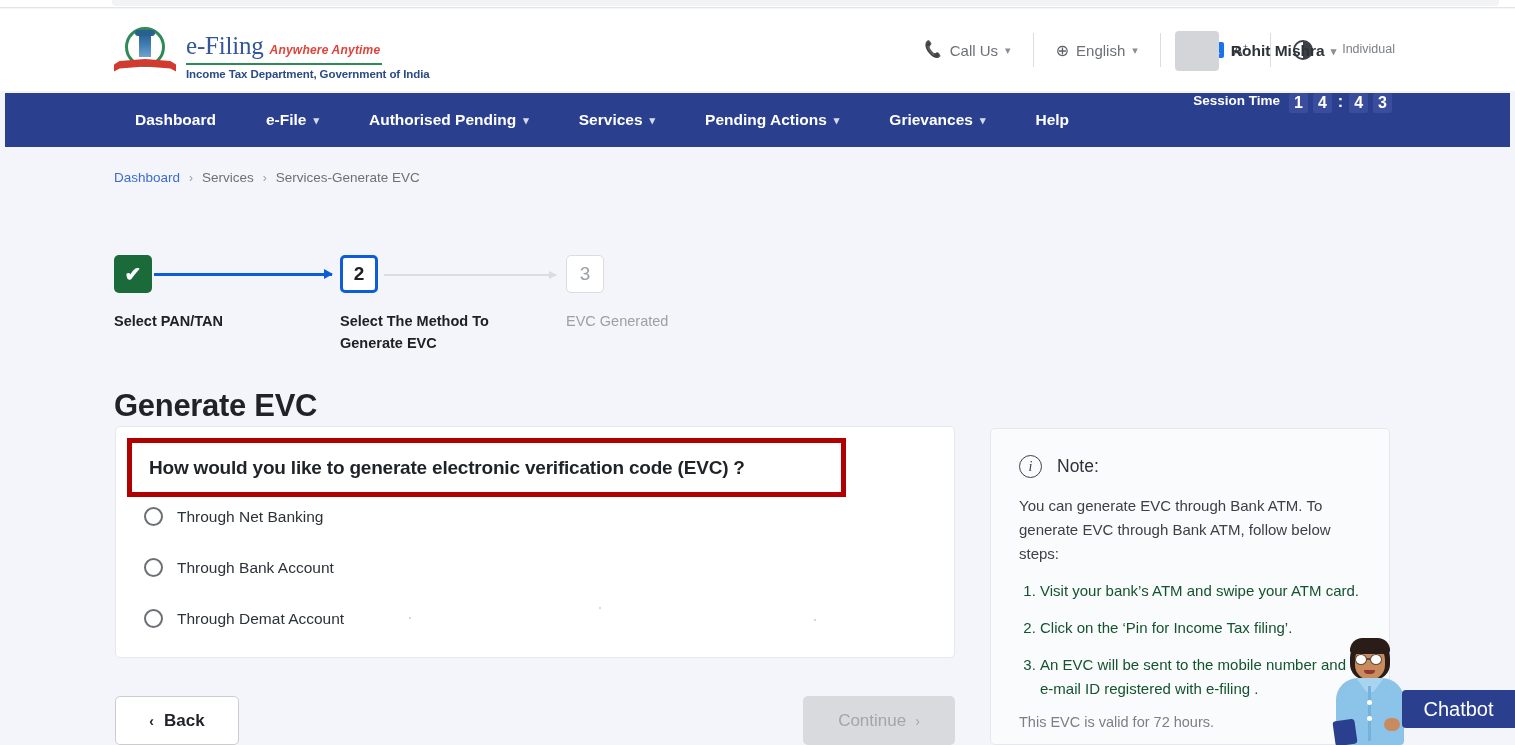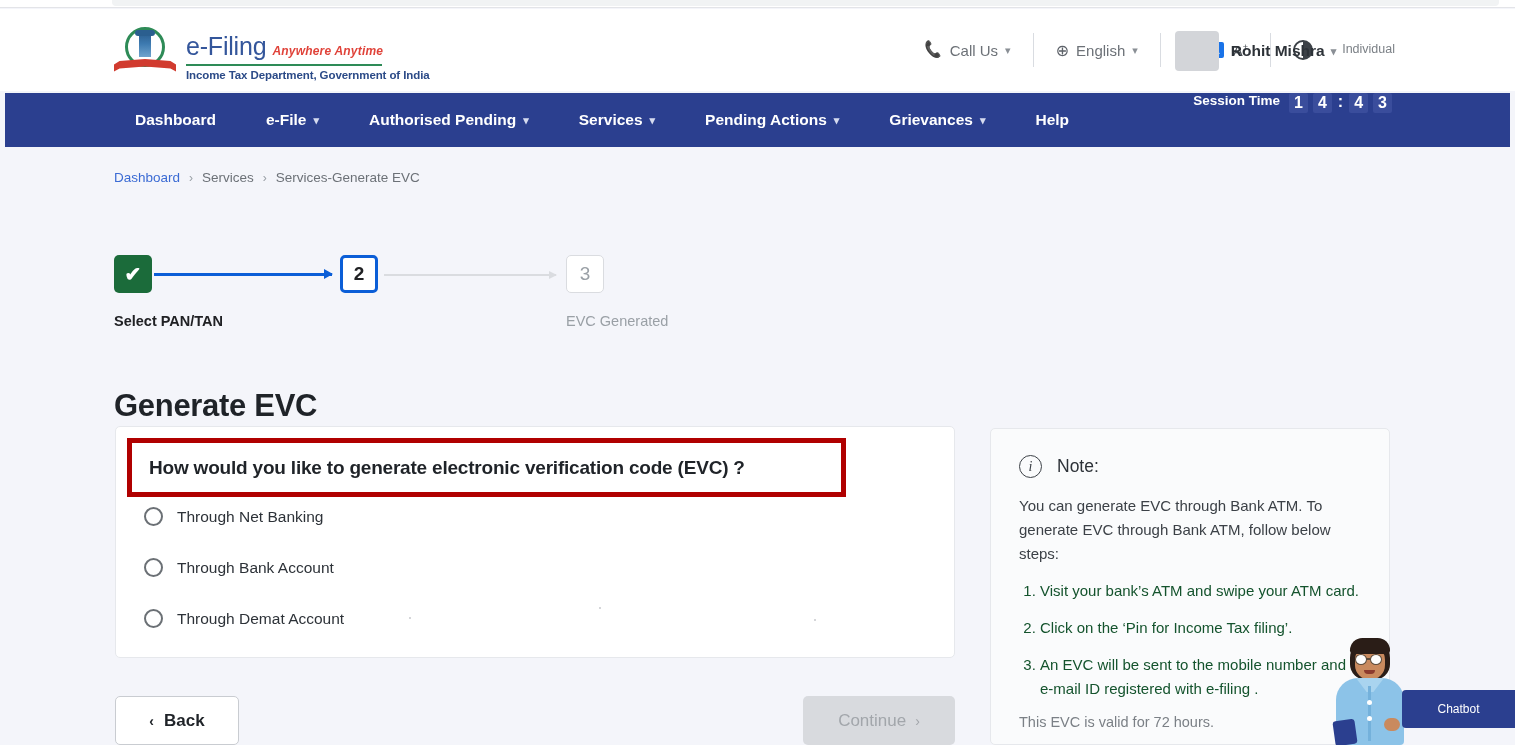--- a/index.html
+++ b/index.html
@@ -58,21 +58,21 @@
     content:""; position:absolute; left:-4px; top:-3px; width:20px; height:6px;
     background:#2b5f8f; border-radius:3px;
   }
   .emblem .banner {
     position: absolute; left: 0px; top: 32px; width: 62px; height: 20px;
     background: #d13b2f;
     clip-path: polygon(0% 28%, 9% 10%, 50% 0%, 91% 10%, 100% 28%, 100% 62%, 91% 48%, 50% 38%, 9% 48%, 0% 62%);
   }
   .logo-text { display: flex; flex-direction: column; gap: 1px; padding-top: 2px;}
   .logo-line1 { display: flex; align-items: baseline; gap: 6px; }
-  .brand-main { font-size: 25px; color: #34569b; font-weight: 400; letter-spacing: -0.2px; }
+  .brand-main { font-size: 25px; color: #34569b; font-weight: 400; letter-spacing: -0.2px; font-family: Liberation Serif, serif; }
   .brand-tag { font-size: 12px; color: #e0433a; font-style: italic; font-weight: bold; letter-spacing: .2px;}
   .brand-rule { width: 196px; height: 2px; background: #2e8b57; margin: 2px 0 2px 0; }
   .brand-sub { font-size: 11.5px; color: #2b4a87; font-weight: bold; letter-spacing: -0.1px; }
 
   
   .hdr-right {
     position: absolute; right: 180px; top: 0; height: 82px;
     display: flex; align-items: center; gap: 0px;
   }
   .hdr-item {
@@ -260,21 +260,21 @@
   .ca-placket { position:absolute; left:34px; top:52px; width:3px; height:55px; background:#74b1db; }
   .ca-btn1 { position:absolute; left:33px; top:66px; width:5px; height:5px; background:#ffffff; border-radius:50%; }
   .ca-btn2 { position:absolute; left:33px; top:82px; width:5px; height:5px; background:#ffffff; border-radius:50%; }
   .ca-hand { position:absolute; left:50px; top:84px; width:16px; height:13px; background:#c98a5e; border-radius:7px; }
   .ca-tab { position:absolute; left:0px; top:86px; width:22px; height:25px; background:#2b3f8f; border-radius:3px; transform: rotate(-8deg); }
 
   .chatbot-btn {
     position: absolute; left: 1402px; top: 690px; width: 113px; height: 38px;
     background: #2b3f8f; border-radius: 4px 0 0 4px;
     display: flex; align-items: center; justify-content: center;
-    color: #ffffff; font-size: 12px; cursor: pointer;
+    color: #ffffff; font-size: 20px; cursor: pointer;
   }
 </style>
 </head>
 <body>
 
 <div id="page">
 
   <div class="chrome-sliver">
     <div class="bar"></div>
   </div>
@@ -398,20 +398,21 @@
       <span class="tick">✔</span>
     </div>
     <div class="step-box step-cur">
       <span>2</span>
     </div>
     <div class="step-box step-next">
       <span>3</span>
     </div>
 
     <div class="step-label lbl-1">Select PAN/TAN</div>
+    <div class="step-label lbl-2">Select The Method To Generate EVC</div>
     <div class="step-label lbl-3">EVC Generated</div>
   </div>
 
   <div class="page-title">Generate EVC</div>
 
   <div class="card">
 
     <div class="qbox">
       <span class="qtext">How would you like to generate electronic verification code (EVC) ?</span>
     </div>

